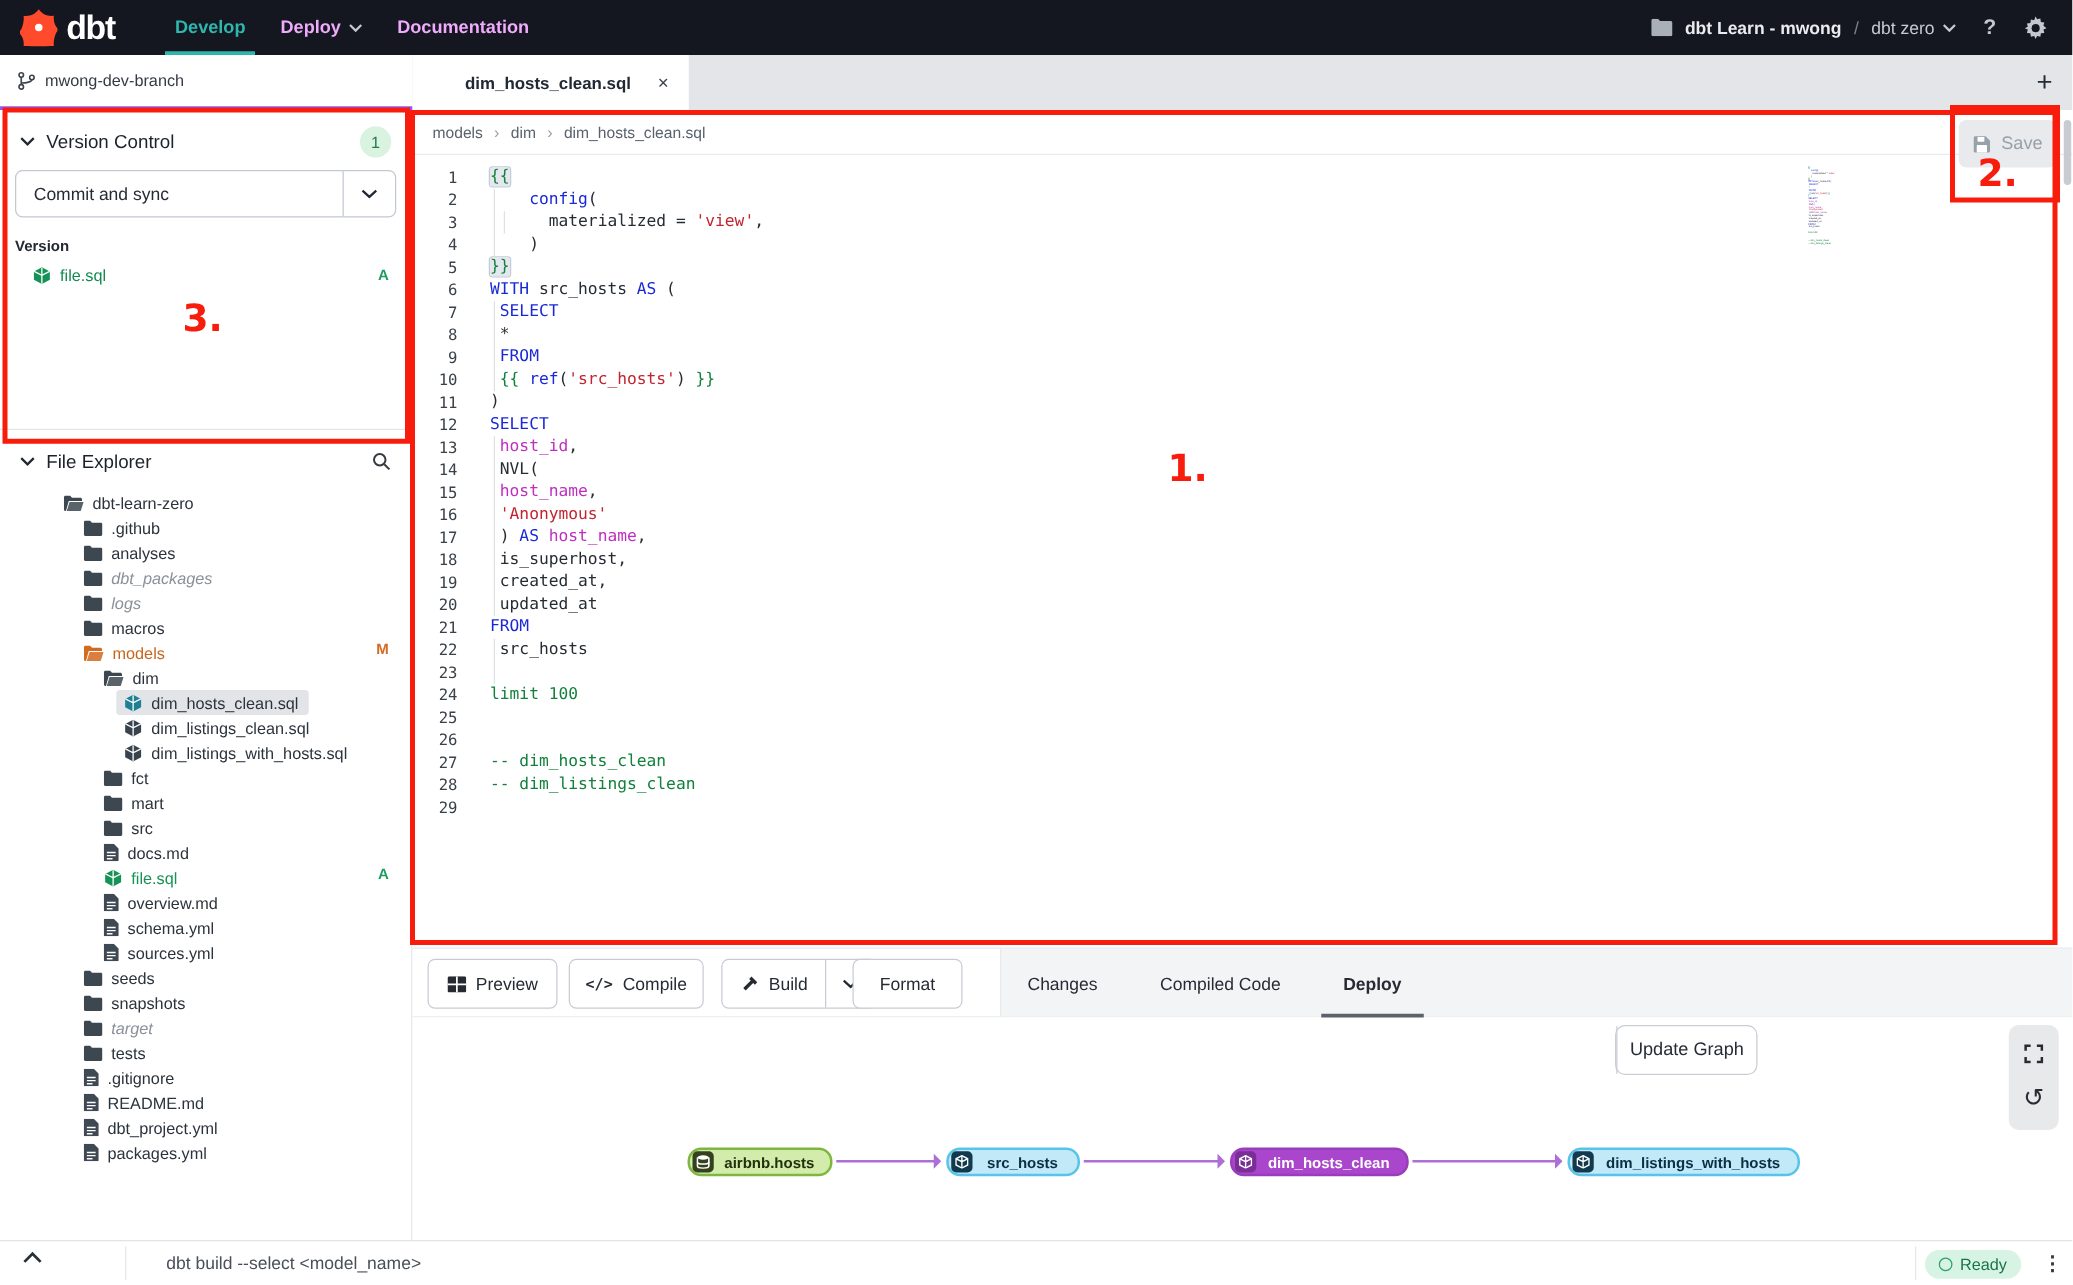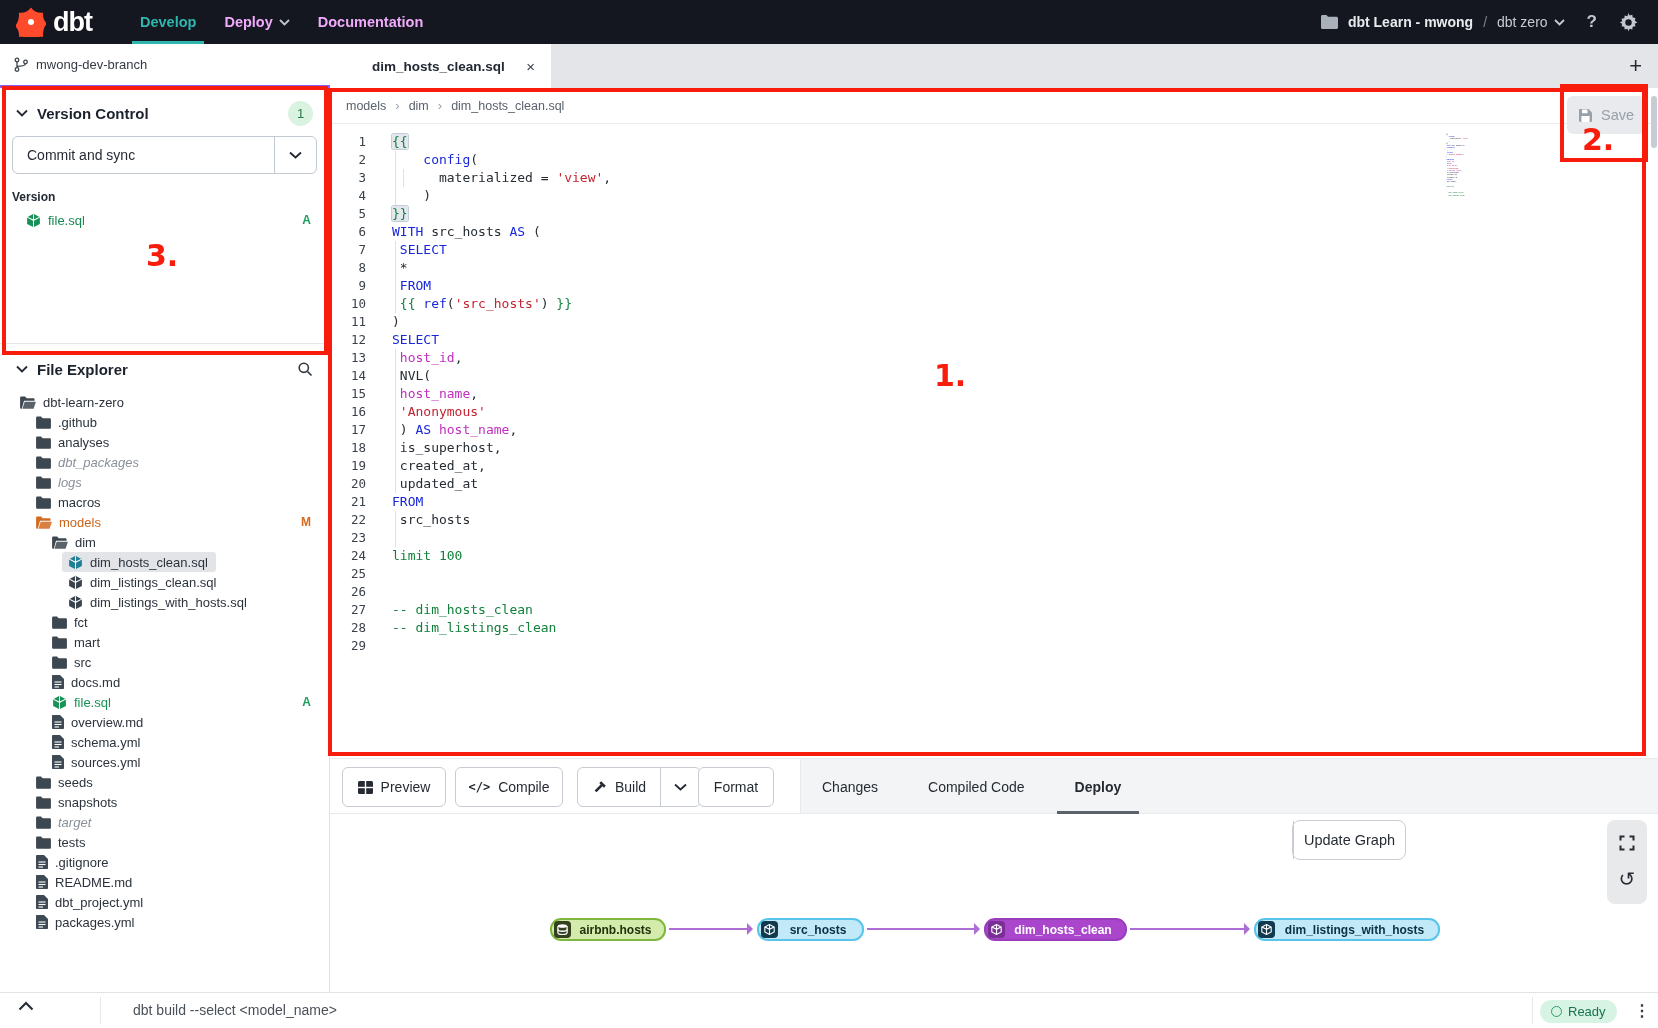--- a/index.html
+++ b/index.html
@@ -37,39 +37,39 @@
     padding-left:42px; padding-right:16px; }
   .tab-title { font-size:13.5px; font-weight:bold; color:#222834; flex:1; }
   .tab-close { color:#3c424b; font-size:15px; cursor:pointer; }
   .tab-add { margin-left:auto; margin-right:16px; align-self:center; color:#262c35;
     font-size:22px; cursor:pointer; }
 
   
   .sidebar { position:absolute; left:0; top:88px; width:330px; height:904px; background:#fff;
     border-right:1px solid #dfe2e6; }
   .panel-header { display:flex; align-items:center; gap:9px; padding:0 16px; height:34px; margin-top:8px; }
-  .panel-title { font-size:15px; font-weight:bold; color:#1c222c; }
+  .panel-title { font-size:15px; font-weight:normal; color:#1c222c; }
   .panel-header .spacer { flex:1; }
   .count-badge { width:25px; height:25px; border-radius:50%; background:#d9f3e0; color:#277a4b;
     font-size:13px; display:flex; align-items:center; justify-content:center; }
   .commit-btn { margin:6px 12px 0 12px; height:38px; border:1px solid #c3c9d1; border-radius:6px;
     display:flex; align-items:center; background:#fff; cursor:pointer; }
   .commit-label { font-size:14px; color:#262b33; padding-left:14px; flex:1; }
   .commit-caret { width:42px; height:100%; border-left:1px solid #c3c9d1;
     display:flex; align-items:center; justify-content:center; }
   .changes-label { font-size:12px; font-weight:bold; color:#232933; margin:16px 0 4px 12px; }
   .change-row { position:relative; height:24px; display:flex; align-items:center; gap:7px;
     padding-left:26px; cursor:pointer; }
   .change-name { font-size:13px; color:#158a52; }
   .row-badge { position:absolute; right:18px; font-size:12px; font-weight:bold; }
   .badge-A { color:#1d9d60; } .badge-M { color:#d26a1f; }
   .vc-bottom-gap { height:112px; border-bottom:1px solid #e4e6e9; }
 
   .tree { margin-top:6px; }
-  .tree-row { position:relative; height:20px; display:flex; align-items:center; cursor:pointer; }
+  .tree-row { position:relative; height:20px; display:flex; cursor:pointer;padding-left:31px; }
   .tree-inner { display:flex; align-items:center; gap:7px; height:20px; padding:0 8px 0 6px;
     border-radius:3px; }
   .tree-row.sel .tree-inner { background:#e2e4e8; }
   .tree-label { font-size:13px; color:#2c333c; white-space:nowrap; }
   .tree-row.muted .tree-label { color:#8a9099; font-style:italic; }
   .tree-row.orange .tree-label { color:#c9641d; }
   .tree-row.green .tree-label { color:#179256; }
 
   
   .editor { position:absolute; left:330px; top:88px; width:1328px; height:670px; background:#fff; }
@@ -707,21 +707,21 @@
             </svg>
           </span>
         <span>Build</span>
       </span>
       <span class="build-caret">
           <svg width="13" height="8" viewBox="0 0 13 8">
             <polyline points="1,1.5 6.5,6.5 12,1.5" fill="none" stroke="#222833" stroke-width="1.8"></polyline>
           </svg>
         </span>
     </div>
-    <div class="tb-btn" style="left:368px; width:76px;">
+    <div class="tb-btn" style="left:352px; width:88px;">
       <span>Format</span>
     </div>
     <div class="ptabs" id="panel-tabs">
         <span class="ptab">Changes</span>
         <span class="ptab">Compiled Code</span>
         <span class="ptab active">Deploy</span>
       </div>
   </div>
 
   <div class="lineage">

